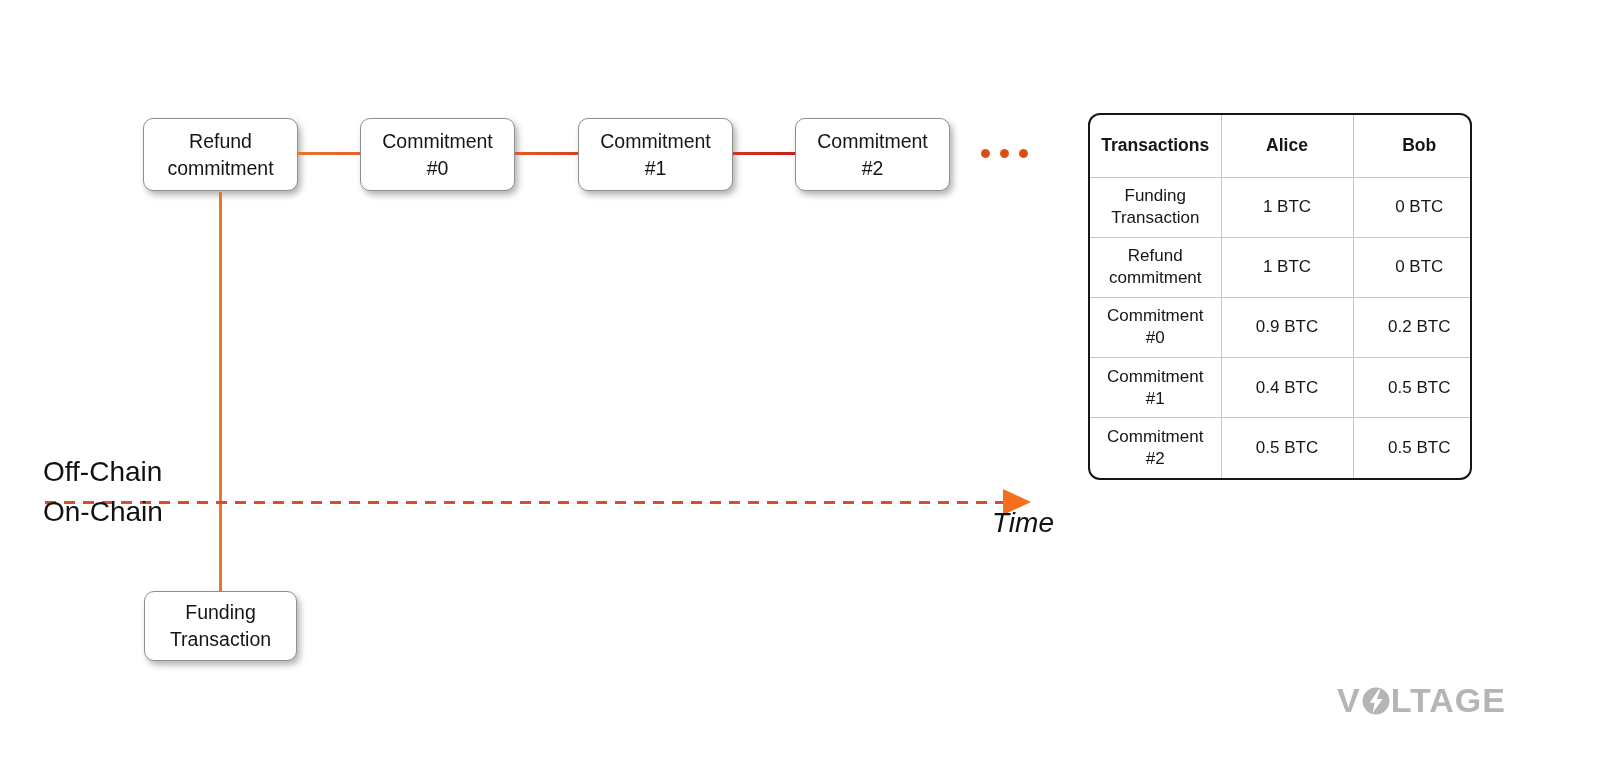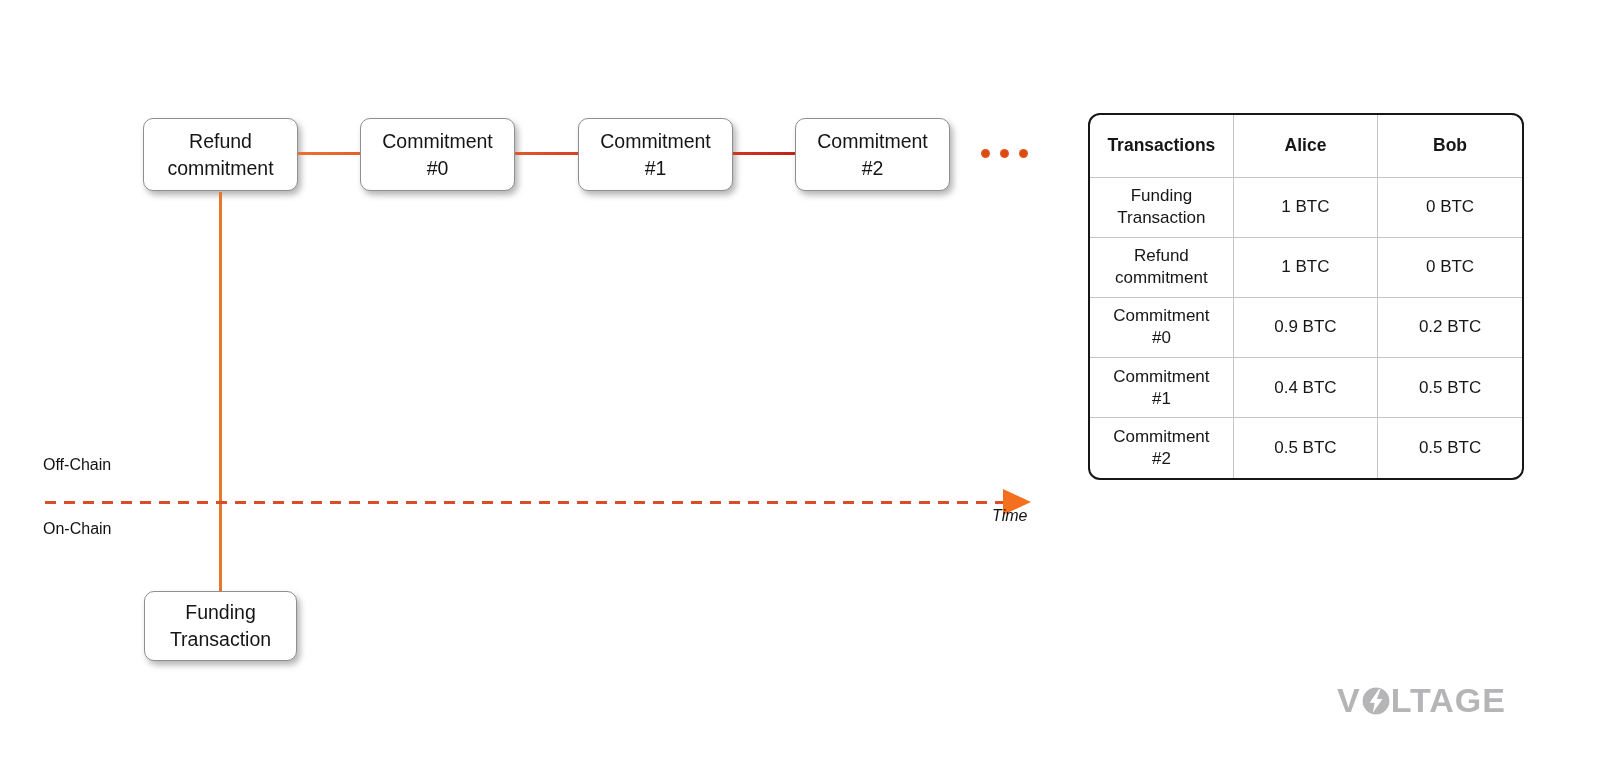--- a/index.html
+++ b/index.html
@@ -51,28 +51,28 @@
     position:absolute; left:45px; top:501px; width:958px; height:3px;
     background:repeating-linear-gradient(90deg,#DB4D28 0 11px, transparent 11px 19px);
   }
   .arrowhead {
     position:absolute; left:1003px; top:489px; width:0; height:0;
     border-top:13.5px solid transparent; border-bottom:13.5px solid transparent;
     border-left:28px solid #F4701F;
   }
 
   
-  .free-label { position:absolute; font-size:16px; color:#111; }
+  .free-label { position:absolute; font-size:28px; color:#111; }
   #label-offchain { left:43px;  top:456px; }
-  #label-onchain  { left:43px;  top:520px; }
+  #label-onchain  { left:43px;  top:496px; }
   #label-time     { left:992px; top:507px;font-style:italic; }
 
   
   .table-wrap {
-    position:absolute; left:1088px; top:113px; width:436px; height:367px;
+    position:absolute; left:1088px; top:113px; width:384px; height:367px;
     border:2.5px solid #161616; border-radius:12px; overflow:hidden; background:#fff;
   }
   .table-wrap table {
     width:100%; height:100%; border-collapse:collapse; table-layout:fixed;
   }
   .table-wrap th, .table-wrap td {
     border:1px solid #c6c6c6; text-align:center; vertical-align:middle;
     font-size:17px; color:#161616; padding:2px 4px;
   }
   .table-wrap th { font-weight:bold; height:62px; font-size:17.5px; }

